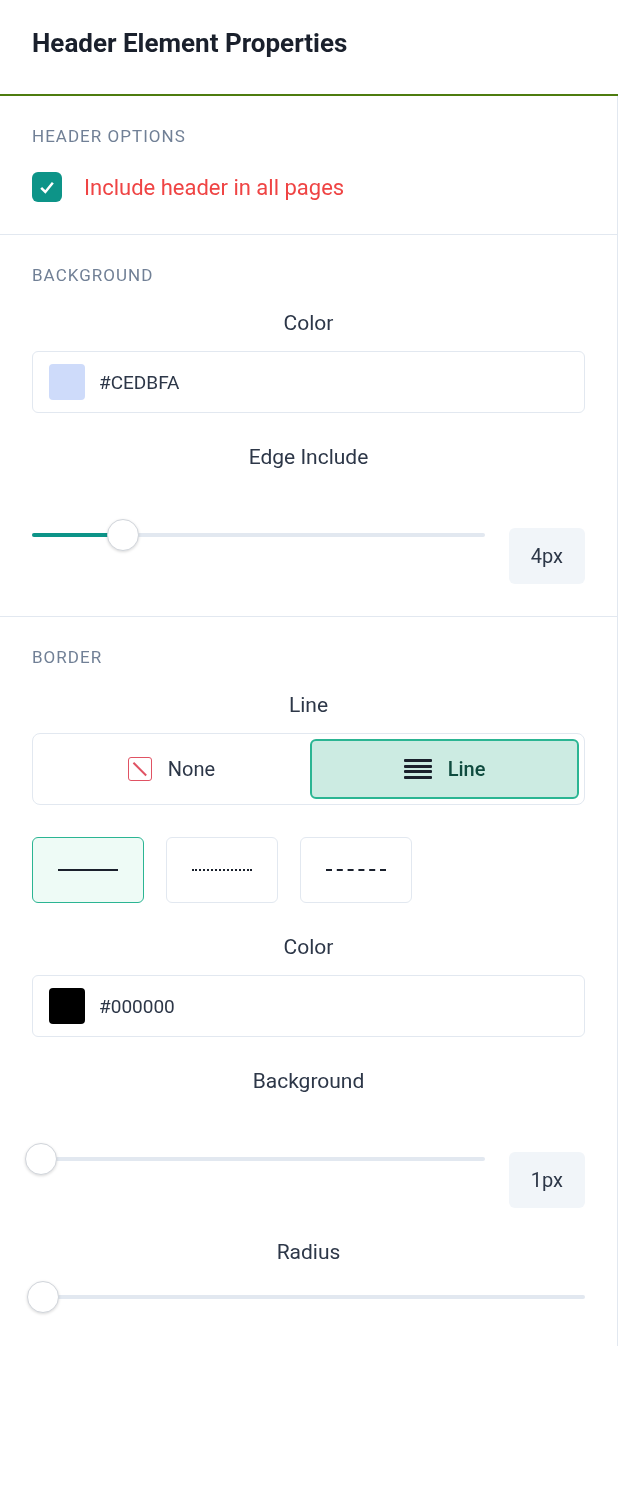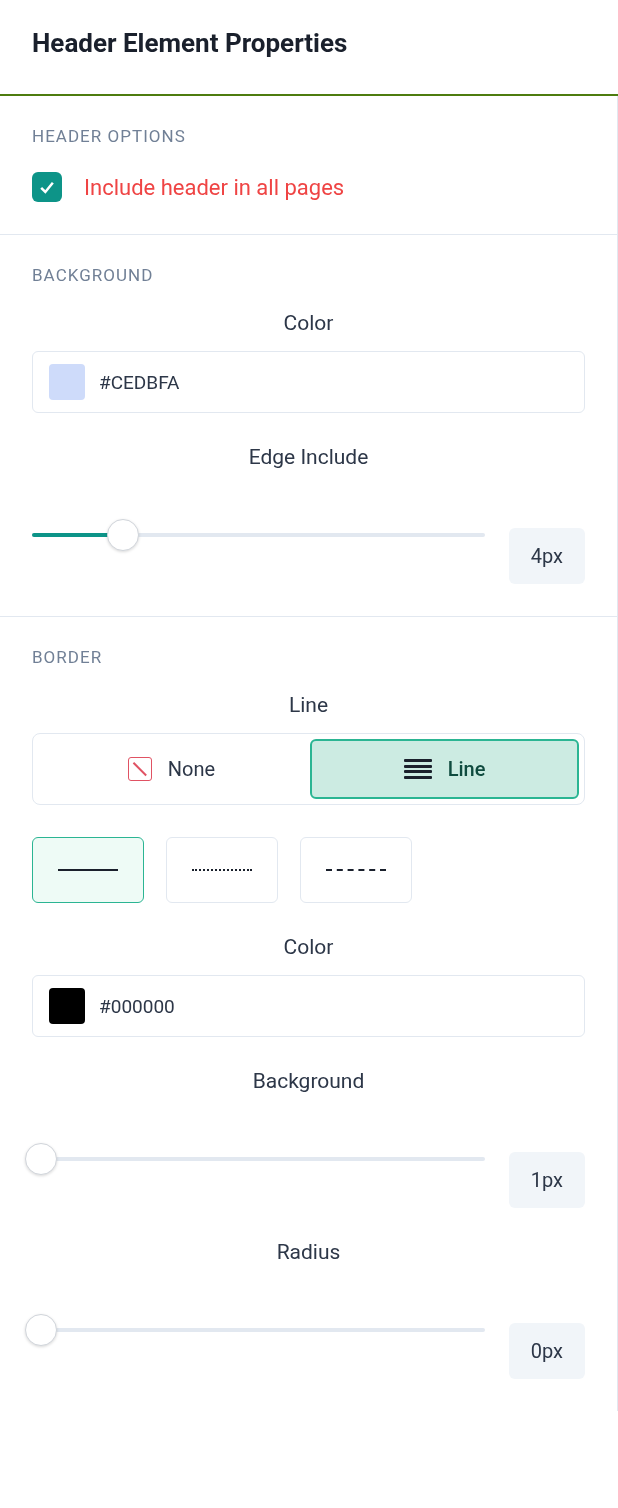--- a/index.html
+++ b/index.html
@@ -335,18 +335,17 @@
     </div>
 
     <div class="field-block">
       <div class="field-label">Radius</div>
       <div class="slider-row">
         <div class="slider">
           <div class="slider-track"></div>
           <div class="slider-fill" style="width:2%"></div>
           <div class="slider-thumb" style="left:2%"></div>
         </div>
-        <div class="slider-value-box">0px</div>
       </div>
     </div>
 
   </div>
 </div>
 
 </body></html>

